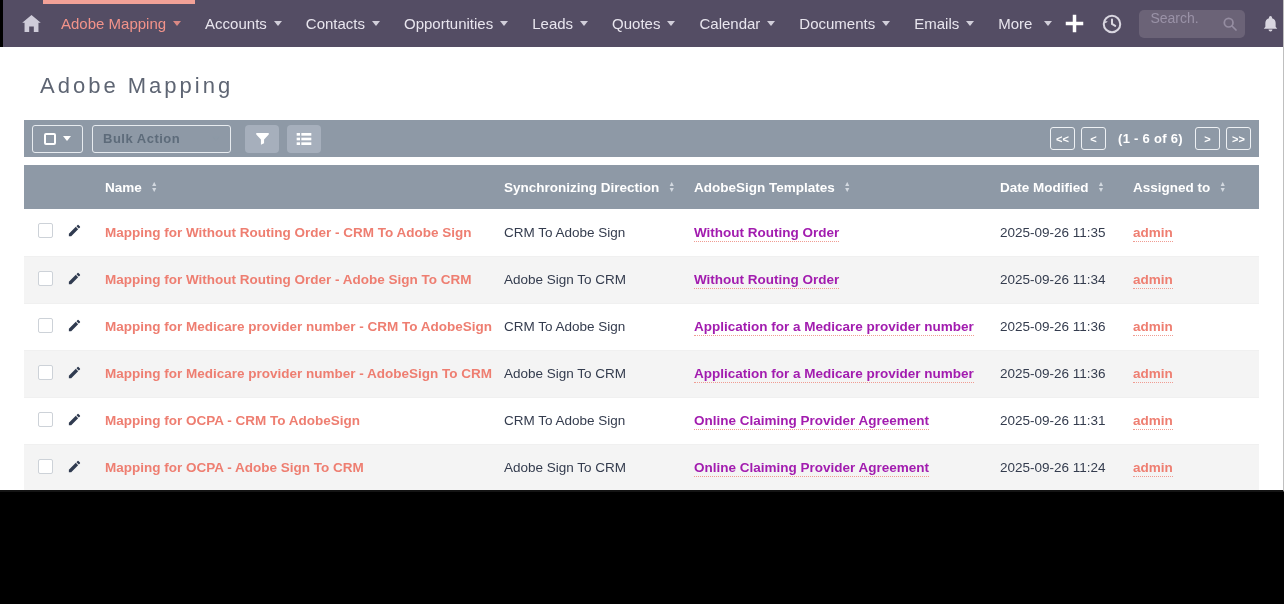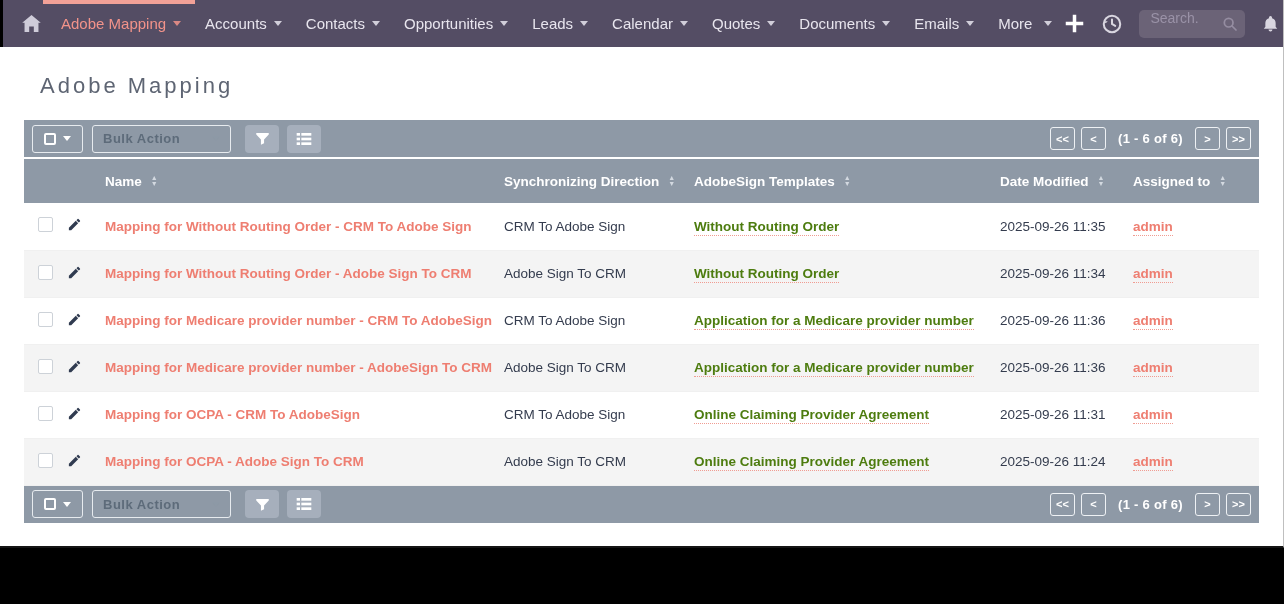--- a/index.html
+++ b/index.html
@@ -1,19 +1,19 @@
 <!DOCTYPE html>
 <html><head>
 <meta charset="utf-8">
 <style>
   * { box-sizing: border-box; }
   html,body { margin:0; padding:0; }
   body { background:#000; font-family:"Liberation Sans", sans-serif; }
   .screen {
-    width:1284px; height:548px; background:#fff; position:relative; overflow:hidden;
+    width:1284px; height:492px; background:#fff; position:relative; overflow:hidden;
     border-bottom:2px solid #141414; border-right:1px solid #bfbfbf;
   }
 
   
   .topnav {
     height:47px; background:#544d64; display:flex; align-items:center;
     padding-left:12px; box-shadow: inset 3px 0 0 #000;
   }
   .home { margin:0 8px 0 10px; display:flex; align-items:center; cursor:pointer; }
   .nav-item {
@@ -72,38 +72,38 @@
   .icon-btn + .icon-btn { margin-left:8px; }
   .pager { margin-left:auto; display:flex; align-items:center; gap:6px; }
   .pg-btn {
     min-width:25px; height:23px; border:1px solid #eef1f4; border-radius:3px; background:transparent;
     color:#fff; font-size:11px; font-weight:bold; display:flex; align-items:center; justify-content:center;
     padding:0 4px; cursor:pointer; font-family:"Liberation Sans", sans-serif;
   }
   .pg-count { color:#fff; font-size:13px; font-weight:bold; margin:8px 6px; letter-spacing:.3px; }
 
   
-  table { width:100%; border-collapse:collapse; table-layout:fixed; margin-top:2px; }
+  table { width:100%; border-collapse:collapse; table-layout:fixed; margin-top:8px; }
   thead tr { background:#8e99a6; height:44px; }
   th { color:#fff; font-size:13.5px; font-weight:bold; text-align:left; padding:0; }
   .th-inner { display:flex; align-items:center; }
   .sorter { display:inline-flex; flex-direction:column; margin-left:9px; cursor:pointer; }
   .sorter span { font-size:7px; line-height:6px; color:#d3d9e0; }
   tbody tr { height:47px; background:#fff; border-bottom:1px solid #f0f0f0; }
   tbody tr:nth-child(even) { background:#f4f4f4; border-top:1px solid #fff; }
   td { font-size:13.5px; color:#343c4e; padding:0; overflow:hidden; white-space:nowrap; }
   td.c-check { text-align:center; }
   .row-chk {
     appearance:none; -webkit-appearance:none; width:15px; height:15px; margin:0;
     border:1px solid #cdd2d8; border-radius:2px; background:#fff; cursor:pointer; display:inline-block;
   }
   .edit-ic { display:inline-flex; cursor:pointer; }
   a.name-link { color:#ee7e71; font-weight:bold; text-decoration:none; cursor:pointer; }
   a.dotted-link {
-    color:#4d7c0f; font-weight:bold; text-decoration:none; cursor:pointer;
+    color:#a21caf; font-weight:bold; text-decoration:none; cursor:pointer;
     border-bottom:1px dotted #f09c92; padding-bottom:1px;
   }
   a.assigned-link {
     color:#ee7e71; font-weight:bold; text-decoration:none; cursor:pointer;
     border-bottom:1px dotted #f09c92; padding-bottom:1px;
   }
 
   
   .mass-assign { margin:36px 0 0 42px; display:flex; align-items:center; }
   .ma-label { font-size:14px; font-weight:bold; color:#343c4e; }
@@ -154,25 +154,25 @@
     </div>
     <div class="nav-item">
       <span>Opportunities</span>
       <span class="caret"></span>
     </div>
     <div class="nav-item">
       <span>Leads</span>
       <span class="caret"></span>
     </div>
     <div class="nav-item">
+      <span>Quotes</span>
+      <span class="caret"></span>
+    </div>
+    <div class="nav-item">
       <span>Calendar</span>
-      <span class="caret"></span>
-    </div>
-    <div class="nav-item">
-      <span>Quotes</span>
       <span class="caret"></span>
     </div>
     <div class="nav-item">
       <span>Documents</span>
       <span class="caret"></span>
     </div>
     <div class="nav-item">
       <span>Emails</span>
       <span class="caret"></span>
     </div>

